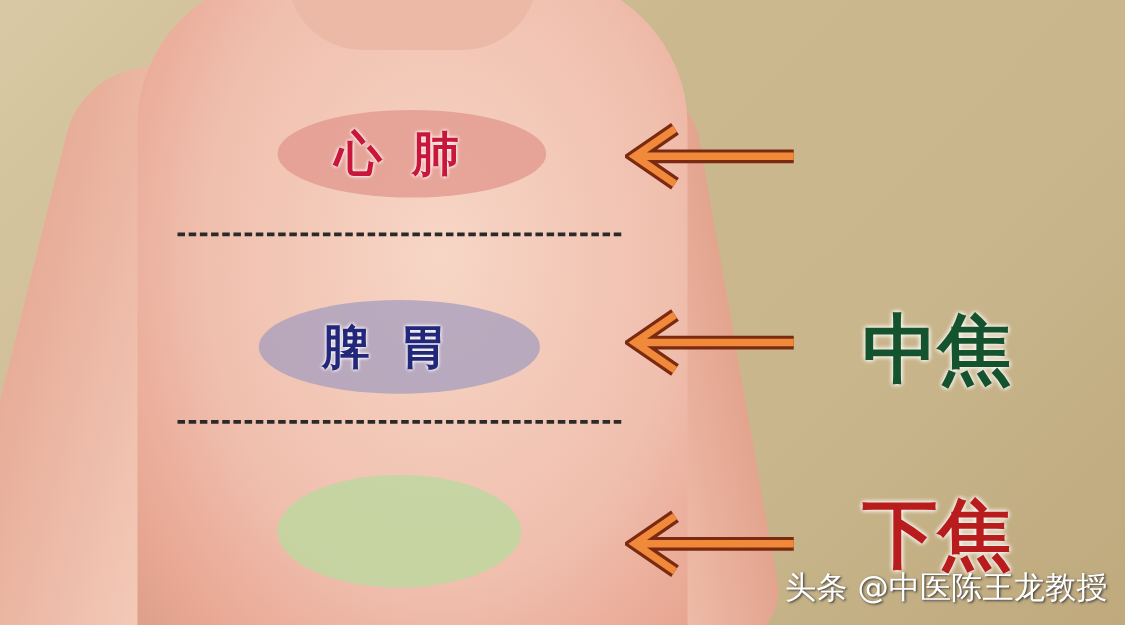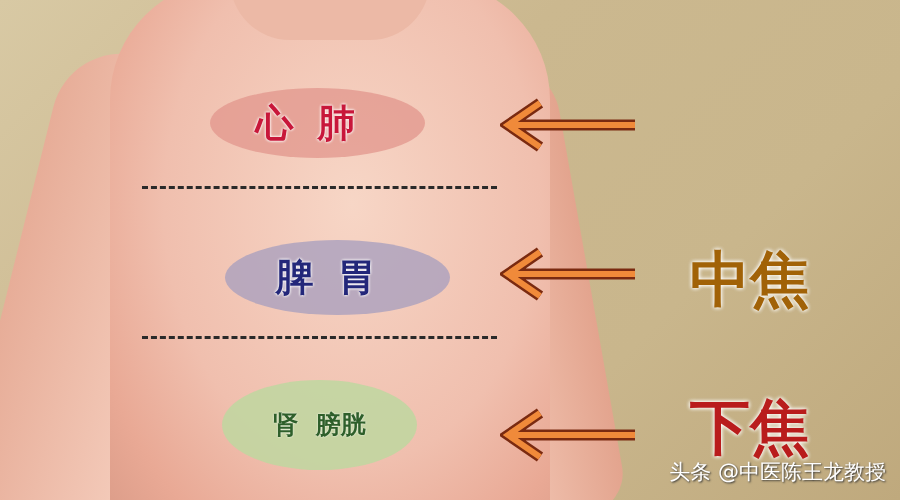--- a/index.html
+++ b/index.html
@@ -15,32 +15,32 @@
     background: linear-gradient(90deg, #e7ad98, #f3c9b8); transform: rotate(14deg);
     border-radius: 70px 70px 40px 40px; }
   .arm-right { position:absolute; left:470px; top:60px; width:120px; height:460px;
     background: linear-gradient(90deg, #f3c8b6, #e3a48e); transform: rotate(-10deg);
     border-radius: 60px 60px 40px 40px; }
   .neck { position:absolute; left:230px; top:-20px; width:200px; height:60px;
     background:#ecb9a6; border-radius:0 0 80px 80px; }
   .dash { position:absolute; height:0; border-top:3px dashed #2a2a2a; }
   .pill { position:absolute; border-radius:50%; display:flex; align-items:center; justify-content:center;
     flex-direction:column; font-weight:bold; }
-  .pill-upper { left:210px; top:88px; width:215px; height:70px; background:rgba(226,150,140,0.75); }
-  .pill-middle { left:225px; top:240px; width:225px; height:75px; background:rgba(170,160,190,0.8);align-items:center; }
+  .pill-upper { left:222px; top:88px; width:215px; height:70px; background:rgba(226,150,140,0.75); }
+  .pill-middle { left:207px; top:240px; width:225px; height:75px; background:rgba(170,160,190,0.8);align-items:center; }
   .pill-lower { left:222px; top:380px; width:195px; height:90px; background:rgba(190,215,160,0.85); }
   .t-red { color:#c8173a; font-size:38px; letter-spacing:24px; text-shadow:0 0 3px #fff,0 0 3px #fff; }
   .t-blue { color:#23277a; font-size:38px; letter-spacing:24px; text-shadow:0 0 3px #fff,0 0 3px #fff; }
   .t-green { color:#2e5f2a; font-size:25px; line-height:30px; text-shadow:0 0 2px #fff; }
   .arrow { position:absolute; width:140px; height:60px; }
   .label { position:absolute; font-weight:bold; font-size:60px; text-shadow:0 0 4px #fff,0 0 4px #fff; }
   .lbl-red { color:#c8173a; }
-  .lbl-blue { color:#a16207; }
+  .lbl-blue { color:#14532d; }
   .lbl-green { color:#b91c1c; }
-  .watermark { position:absolute; right:14px; bottom:14px; color:#fff; font-size:21px;
+  .watermark { position:absolute; right:14px; bottom:14px; color:#fff; font-size:25px;
     text-shadow:1px 1px 2px #333;text-align:right; }
 </style>
 </head>
 <body>
 
 <div class="stage">
   <div class="arm-left"></div>
   <div class="arm-right"></div>
   <div class="torso"></div>
   <div class="neck"></div>
@@ -48,21 +48,20 @@
   <div class="dash" style="left:142px; top:186px; width:355px;"></div>
   <div class="dash" style="left:142px; top:336px; width:355px;"></div>
 
   <div class="pill pill-upper">
     <span class="t-red">心肺</span>
   </div>
   <div class="pill pill-middle">
     <span class="t-blue">脾胃</span>
   </div>
   <div class="pill pill-lower">
-    <span class="t-green" style="white-space:pre">肾  膀胱</span>
   </div>
 
   <svg class="arrow" style="left:500px; top:95px;" viewBox="0 0 140 60">
     <path d="M40 8 L8 30 L40 52 M8 30 L135 30" stroke="#7a2a10" stroke-width="11" fill="none" stroke-linejoin="miter"></path>
     <path d="M40 8 L8 30 L40 52 M8 30 L135 30" stroke="#f08a3a" stroke-width="6" fill="none" stroke-linejoin="miter"></path>
   </svg>
   <svg class="arrow" style="left:500px; top:244px;" viewBox="0 0 140 60">
     <path d="M40 8 L8 30 L40 52 M8 30 L135 30" stroke="#7a2a10" stroke-width="11" fill="none"></path>
     <path d="M40 8 L8 30 L40 52 M8 30 L135 30" stroke="#f08a3a" stroke-width="6" fill="none"></path>
   </svg>

